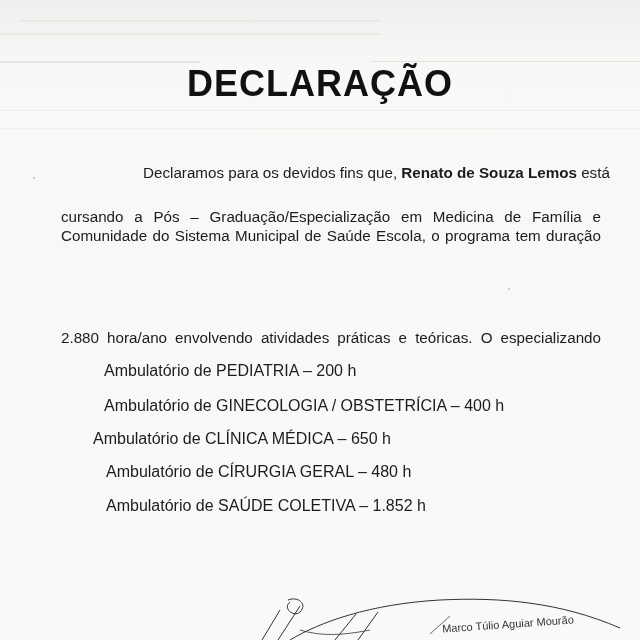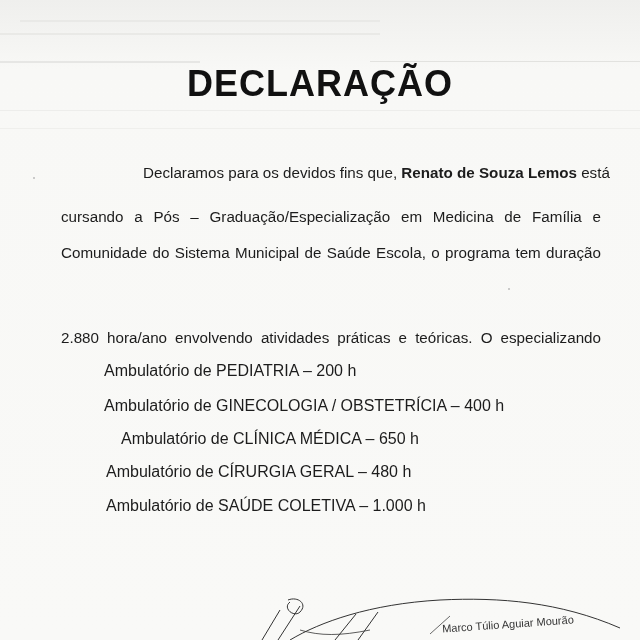--- a/index.html
+++ b/index.html
@@ -121,29 +121,29 @@
   <div class="dot" style="left:508px; top:288px;"></div>
 
   <h1 class="title" style="margin:0;">DECLARAÇÃO</h1>
 
   <div class="line indent justify" style="top:164px;">
     <span>Declaramos para os devidos fins que,</span>
     <span class="bold">Renato de Souza Lemos</span>
     <span>está</span>
   </div>
   <div class="line justify" style="top:208px;">cursando a Pós – Graduação/Especialização em Medicina de Família e</div>
-  <div class="line justify" style="top:244px;">Comunidade do Sistema Municipal de Saúde Escola, o programa tem duração</div>
+  <div class="line justify" style="top:227px;">Comunidade do Sistema Municipal de Saúde Escola, o programa tem duração</div>
   <div class="line justify" style="top:297px;margin-top:32px;">2.880 hora/ano envolvendo atividades práticas e teóricas. O especializando</div>
 
   <div>
     <div class="list-item" style="top:362px;">Ambulatório de PEDIATRIA – 200 h</div>
     <div class="list-item" style="top:397px; left:104px;">Ambulatório de GINECOLOGIA / OBSTETRÍCIA – 400 h</div>
-    <div class="list-item" style="top:430px; left:121px;">Ambulatório de CLÍNICA MÉDICA – 650 h</div>
+    <div class="list-item" style="top:430px; left:93px;">Ambulatório de CLÍNICA MÉDICA – 650 h</div>
     <div class="list-item" style="top:463px; left:106px;">Ambulatório de CÍRURGIA GERAL – 480 h</div>
-    <div class="list-item" style="top:497px; left:106px;">Ambulatório de SAÚDE COLETIVA – 1.000 h</div>
+    <div class="list-item" style="top:497px; left:106px;">Ambulatório de SAÚDE COLETIVA – 1.852 h</div>
   </div>
 
 
   <div class="signature-block">
     <svg width="380" height="44" viewBox="0 0 380 44">
       <path d="M2 44 L20 14" stroke="#333" stroke-width="1" fill="none"></path>
       <path d="M18 44 L40 10" stroke="#333" stroke-width="1" fill="none"></path>
       <path d="M28 4 C 38 0, 48 8, 40 16 C 34 22, 22 12, 30 6" stroke="#333" stroke-width="1" fill="none"></path>
       <path d="M30 44 C 60 26, 110 8, 180 4 C 240 1, 300 6, 360 32" stroke="#333" stroke-width="1" fill="none"></path>
       <path d="M75 44 L96 18" stroke="#333" stroke-width="1" fill="none"></path>

